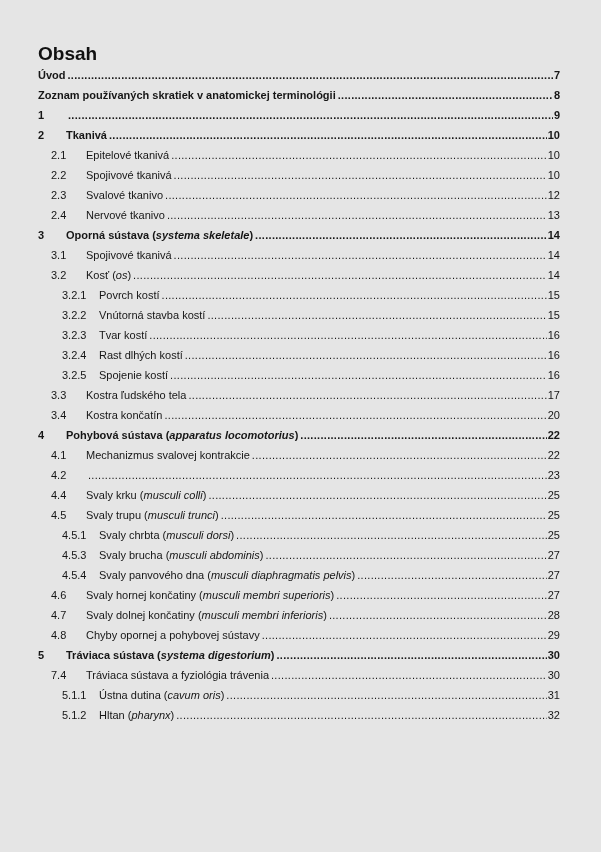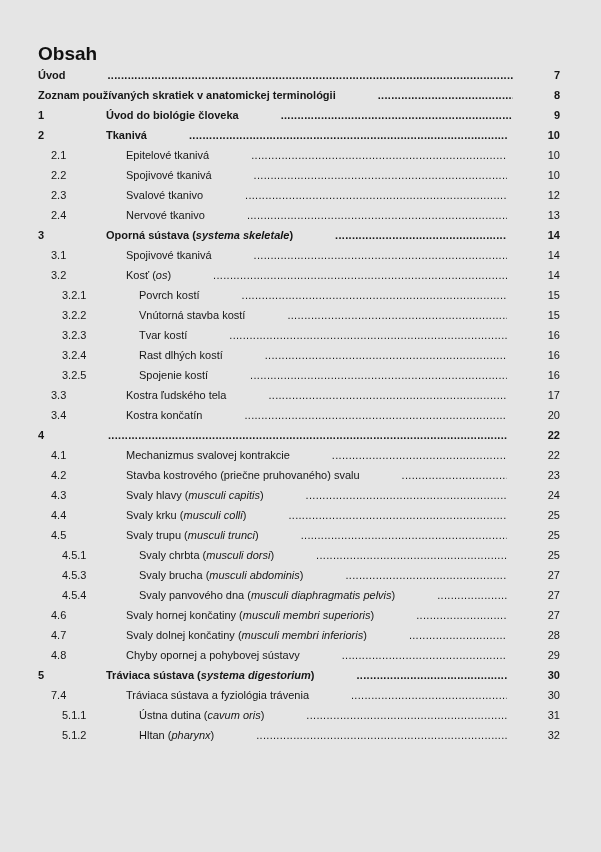--- a/index.html
+++ b/index.html
@@ -22,21 +22,20 @@
     color: #111;
   }
   .toc { width: 100%; }
   .row {
     display: flex;
     align-items: flex-end;
     height: 20px;
     font-size: 11px;
     line-height: 20px;
     white-space: nowrap;
-    gap: 40px;
   }
   .row[data-bold="true"] { font-weight: 700; }
   .num { flex: none; }
   .row[data-level="1"] .num { width: 28px; }
   .row[data-level="2"] { padding-left: 13px; }
   .row[data-level="2"] .num { width: 35px; }
   .row[data-level="3"] { padding-left: 24px; }
   .row[data-level="3"] .num { width: 37px; }
   .text { flex: none; }
   .text i { }
@@ -68,21 +67,20 @@
         <span class="pg">7</span>
       </div>
       <div class="row" data-level="0" data-bold="true">
 
         <span class="text"><span>Zoznam používaných skratiek v anatomickej terminológii</span><i></i><span></span></span>
         <span class="dots"></span>
         <span class="pg">8</span>
       </div>
       <div class="row" data-level="1" data-bold="true">
         <span class="num">1</span>
-        <span class="text"><span>Úvod do biológie človeka</span><i></i><span></span></span>
         <span class="dots"></span>
         <span class="pg">9</span>
       </div>
       <div class="row" data-level="1" data-bold="true">
         <span class="num">2</span>
         <span class="text"><span>Tkanivá</span><i></i><span></span></span>
         <span class="dots"></span>
         <span class="pg">10</span>
       </div>
       <div class="row" data-level="2" data-bold="false">
@@ -164,40 +162,34 @@
         <span class="pg">17</span>
       </div>
       <div class="row" data-level="2" data-bold="false">
         <span class="num">3.4</span>
         <span class="text"><span>Kostra končatín</span><i></i><span></span></span>
         <span class="dots"></span>
         <span class="pg">20</span>
       </div>
       <div class="row" data-level="1" data-bold="true">
         <span class="num">4</span>
+        <span class="text"><span>Pohybová sústava (</span><i>apparatus locomotorius</i><span>)</span></span>
         <span class="dots"></span>
         <span class="pg">22</span>
       </div>
       <div class="row" data-level="2" data-bold="false">
         <span class="num">4.1</span>
         <span class="text"><span>Mechanizmus svalovej kontrakcie</span><i></i><span></span></span>
         <span class="dots"></span>
         <span class="pg">22</span>
       </div>
       <div class="row" data-level="2" data-bold="false">
         <span class="num">4.2</span>
-        <span class="text"><span>Stavba kostrového (priečne pruhovaného) svalu</span><i></i><span></span></span>
         <span class="dots"></span>
         <span class="pg">23</span>
-      </div>
-      <div class="row" data-level="2" data-bold="false">
-        <span class="num">4.3</span>
-        <span class="text"><span>Svaly hlavy (</span><i>musculi capitis</i><span>)</span></span>
-        <span class="dots"></span>
-        <span class="pg">24</span>
       </div>
       <div class="row" data-level="2" data-bold="false">
         <span class="num">4.4</span>
         <span class="text"><span>Svaly krku (</span><i>musculi colli</i><span>)</span></span>
         <span class="dots"></span>
         <span class="pg">25</span>
       </div>
       <div class="row" data-level="2" data-bold="false">
         <span class="num">4.5</span>
         <span class="text"><span>Svaly trupu (</span><i>musculi trunci</i><span>)</span></span>

